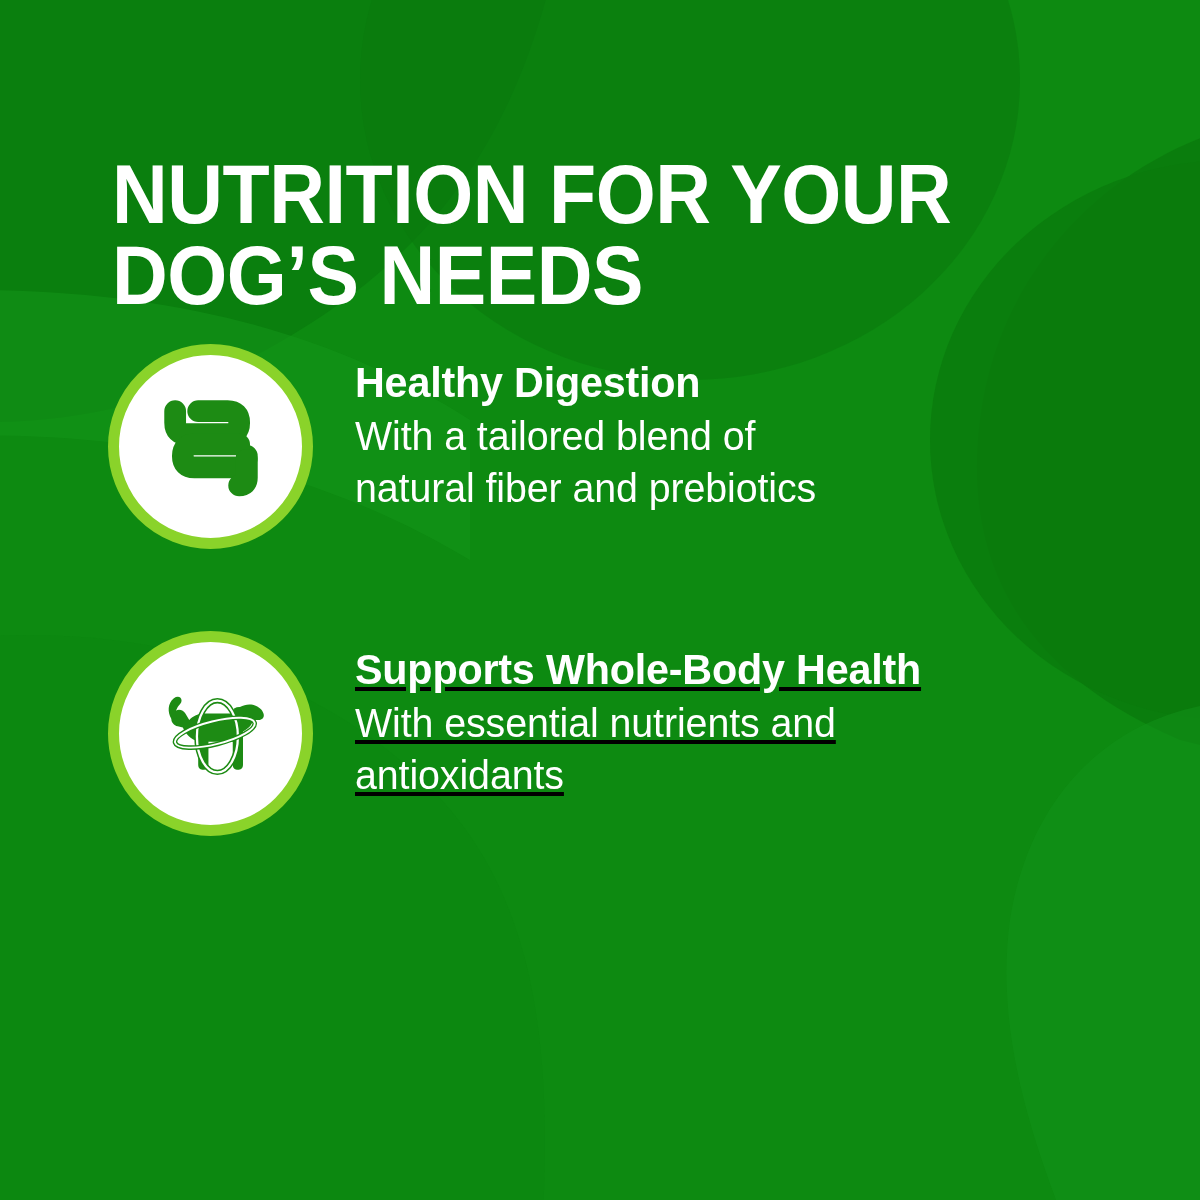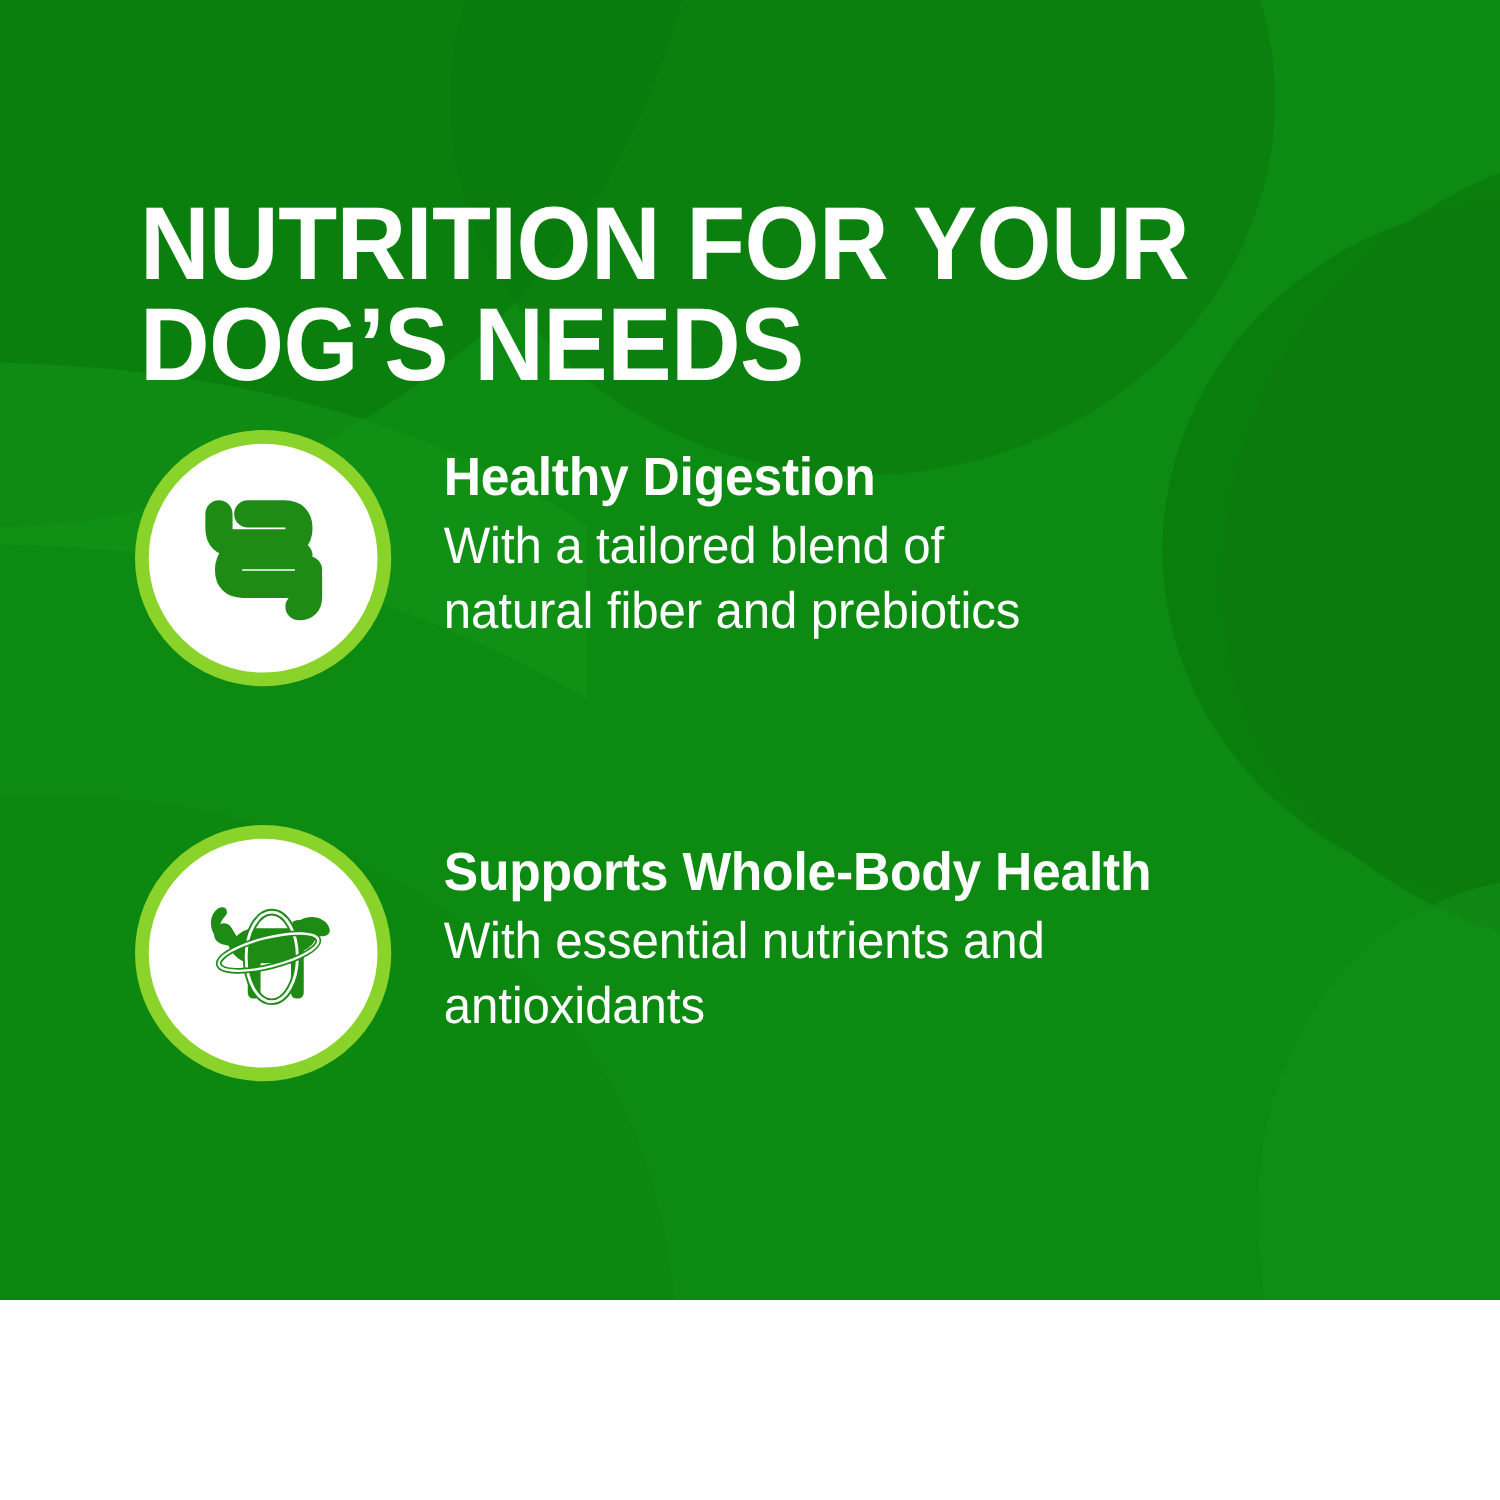--- a/index.html
+++ b/index.html
@@ -9,21 +9,21 @@
   body {
     width: 1200px;
     height: 1200px;
     overflow: hidden;
     font-family: "Liberation Sans", sans-serif;
   }
 
   #poster {
     position: relative;
     width: 1200px;
-    height: 1040px;
+    height: 1200px;
     background: #701a75;
     overflow: hidden;
   }
 
   
   #bg-layer {
     position: absolute;
     inset: 0;
     width: 1200px;
     height: 1200px;
@@ -58,21 +58,21 @@
   .feature-row {
     position: absolute;
     left: 0;
     width: 1200px;
     height: 210px;
     display: flex;
     align-items: flex-start;
     justify-content: space-between;
   }
   #feature-row-0 { top: 344px; }
-  #feature-row-1 { top: 660px; }
+  #feature-row-1 { top: 631px; text-decoration: underline; }
   #feature-row-2 { top: 904px; }
 
   .icon-badge {
     position: relative;
     flex: 0 0 auto;
     margin-left: 108px;
     width: 205px;
     height: 205px;
     border-radius: 50%;
     background: #ffffff;

